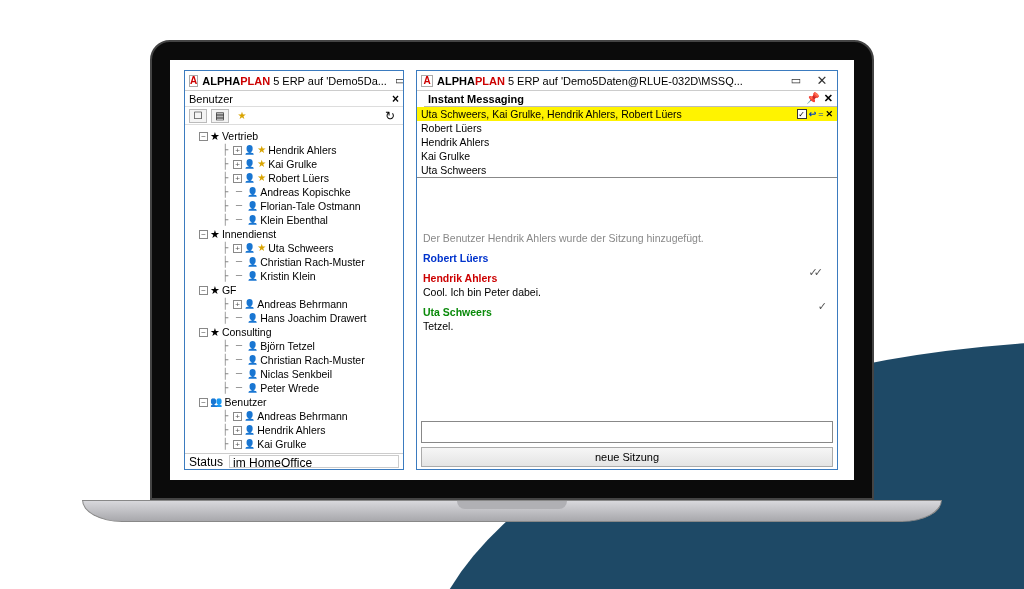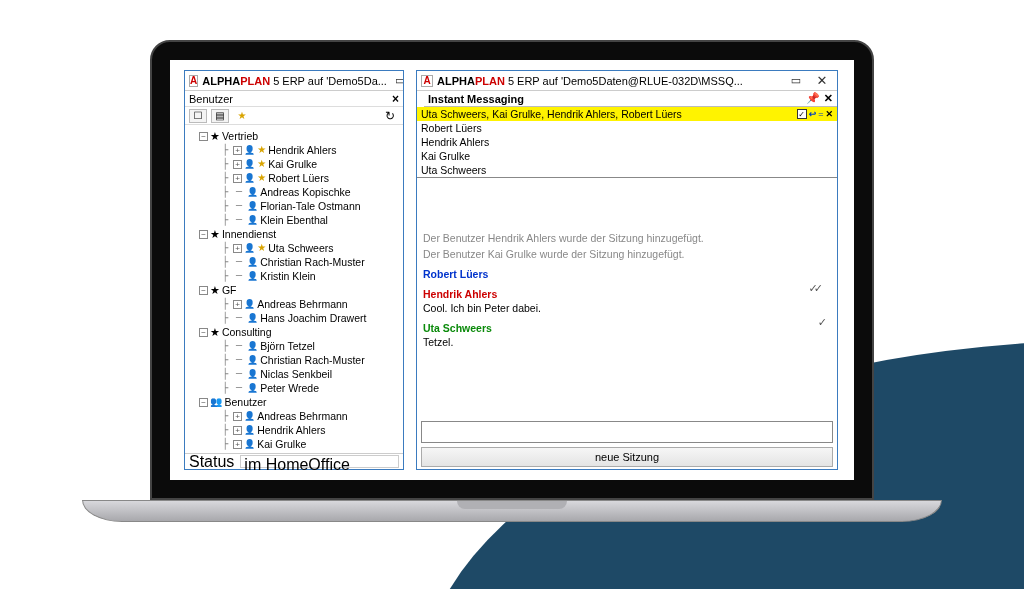--- a/index.html
+++ b/index.html
@@ -135,21 +135,21 @@
   .indent2 { padding-left: 30px; }
   .tw { color:#888; font-family: monospace; font-size:10px; display:inline-block; width:12px; text-align:center;}
   .pm { display:inline-block; width:9px; height:9px; border:1px solid #888; font-size:8px; line-height:7px; text-align:center; color:#555; background:#fff;}
   .grp-star { color:#000; font-size:11px; }
   .grp-ppl { color:#555; font-size:10px; }
   .usr-ico { font-size:9px; color:#666; }
   .usr-star { color:#d9a400; font-size:10px; }
   .statusbar {
     position:absolute; left:0; right:0; bottom:0; height:16px;
     border-top:1px solid #ccc;
-    display:flex; align-items:center; font-size:16px; padding:0 4px; gap:6px;
+    display:flex; align-items:center; font-size:12px; padding:0 4px; gap:6px;
   }
   .status-val { flex:1; border:1px solid #ccc; height:13px; padding:0 3px; background:#fff;}
 
   
   .im-header {
     height: 16px;
     display:flex; align-items:center; justify-content:space-between;
     padding: 0 4px; font-weight:bold; font-size:11px;
     border-bottom:1px solid #bbb;
     margin-left:7px;
@@ -408,21 +408,20 @@
             </div>
             <div class="session-row">
               <span>Kai Grulke</span>
             </div>
             <div class="session-row">
               <span>Uta Schweers</span>
             </div>
           </div>
         <div class="chat-area" id="chat">
             <div class="sys-msg">Der Benutzer Hendrik Ahlers wurde der Sitzung hinzugefügt.</div>
-            <div class="sys-msg">Der Benutzer Kai Grulke wurde der Sitzung hinzugefügt.</div>
             <div class="msg-block">
               <div class="sender blue">Robert Lüers</div>
               <span class="checkmark dbl-check">✓</span>
             </div>
             <div class="msg-block">
               <div class="sender red">Hendrik Ahlers</div>
               <div class="msg-body">Cool. Ich bin Peter dabei.</div>
               <span class="checkmark">✓</span>
             </div>
             <div class="msg-block">

